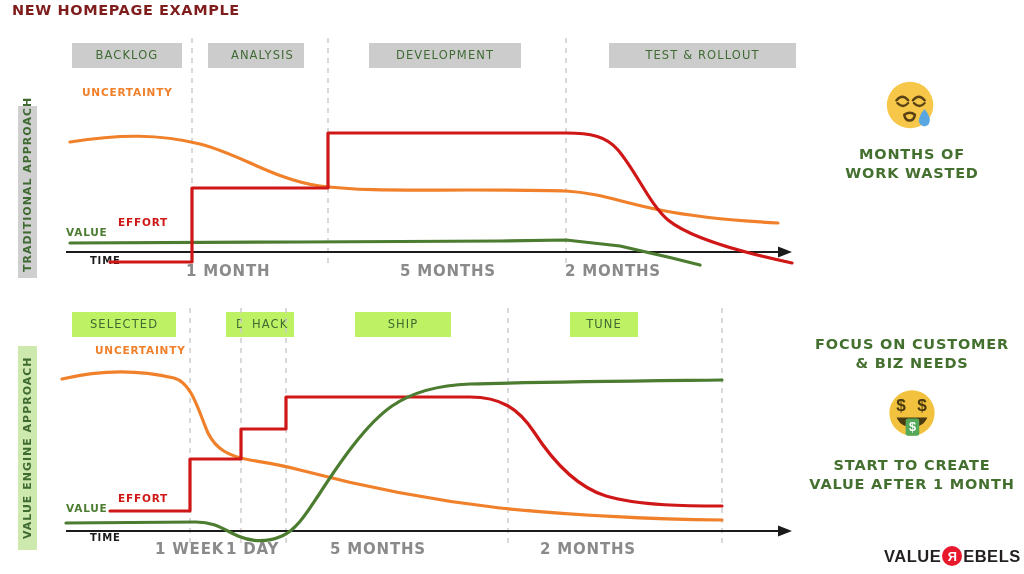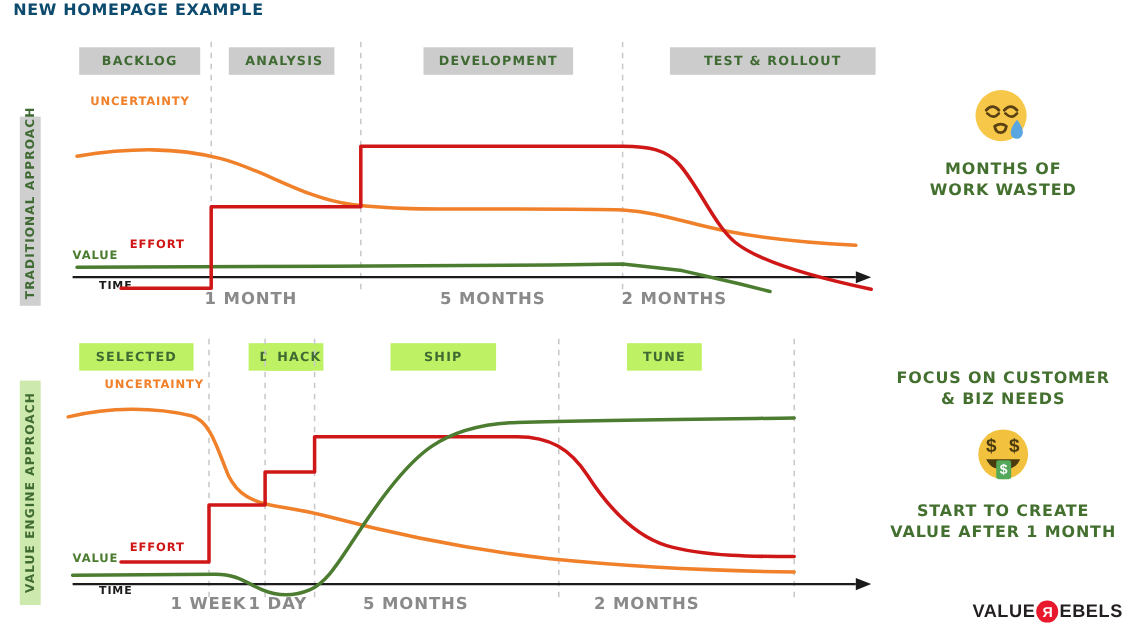--- a/index.html
+++ b/index.html
@@ -24,21 +24,21 @@
 
   
   #page-title {
     position: absolute;
     left: 12px;
     top: 2px;
     font-family: "DejaVu Sans", sans-serif;
     font-size: 14.5px;
     font-weight: 700;
     letter-spacing: 0.6px;
-    color: #0c4a6e;
+    color: #7f1d1d;
     white-space: nowrap;
   }
 
   
   .chart {
     position: absolute;
     left: 0;
     width: 820px;
   }
   #chart-traditional { top: 30px;  height: 260px; }
@@ -65,21 +65,21 @@
     white-space: nowrap;
     padding: 6px 3px;
   }
   .side-label.gray  { background: #cfcfcf; }
   .side-label.green { background: #cde9ae; }
 
   
   .phase-chip {
     position: absolute;
     font-size: 11.5px;
-    font-weight: 700;
+    font-weight: 400;
     letter-spacing: 1.1px;
     color: #3f6b33;
     text-align: center;
     padding: 5px 10px 6px 10px;
     white-space: nowrap;
     box-sizing: border-box;
   }
   .phase-chip.gray  { background: #cccccc; }
   .phase-chip.green { background: #bef264; }
 
@@ -157,21 +157,21 @@
 <div class="stage">
 
   <div id="page-title">NEW HOMEPAGE EXAMPLE</div>
 
   <div class="chart" id="chart-traditional">
 
     <div class="side-label gray" style="left:18px; top:76px; height:160px;">TRADITIONAL APPROACH</div>
 
     <div class="phase-chip gray" style="left:72px;  top:13px; width:110px;">BACKLOG</div>
     <div class="phase-chip gray" style="left:208px; top:13px; width:96px;text-align:right;">ANALYSIS</div>
-    <div class="phase-chip gray" style="left:385px; top:13px; width:136px;">DEVELOPMENT</div>
+    <div class="phase-chip gray" style="left:369px; top:13px; width:152px;">DEVELOPMENT</div>
     <div class="phase-chip gray" style="left:609px; top:13px; width:187px;">TEST &amp; ROLLOUT</div>
 
     <div class="series-tag tag-uncertainty" style="left:82px;  top:56px;">UNCERTAINTY</div>
     <div class="series-tag tag-effort" style="left:118px; top:186px;">EFFORT</div>
     <div class="series-tag tag-value" style="left:66px;  top:196px;">VALUE</div>
     <div class="series-tag tag-time" style="left:90px;  top:225px;">TIME</div>
 
     <div class="duration-label" style="left:186px; top:232px; width:120px;">1 MONTH</div>
     <div class="duration-label" style="left:400px; top:232px; width:120px;">5 MONTHS</div>
     <div class="duration-label" style="left:565px; top:232px; width:120px;">2 MONTHS</div>

